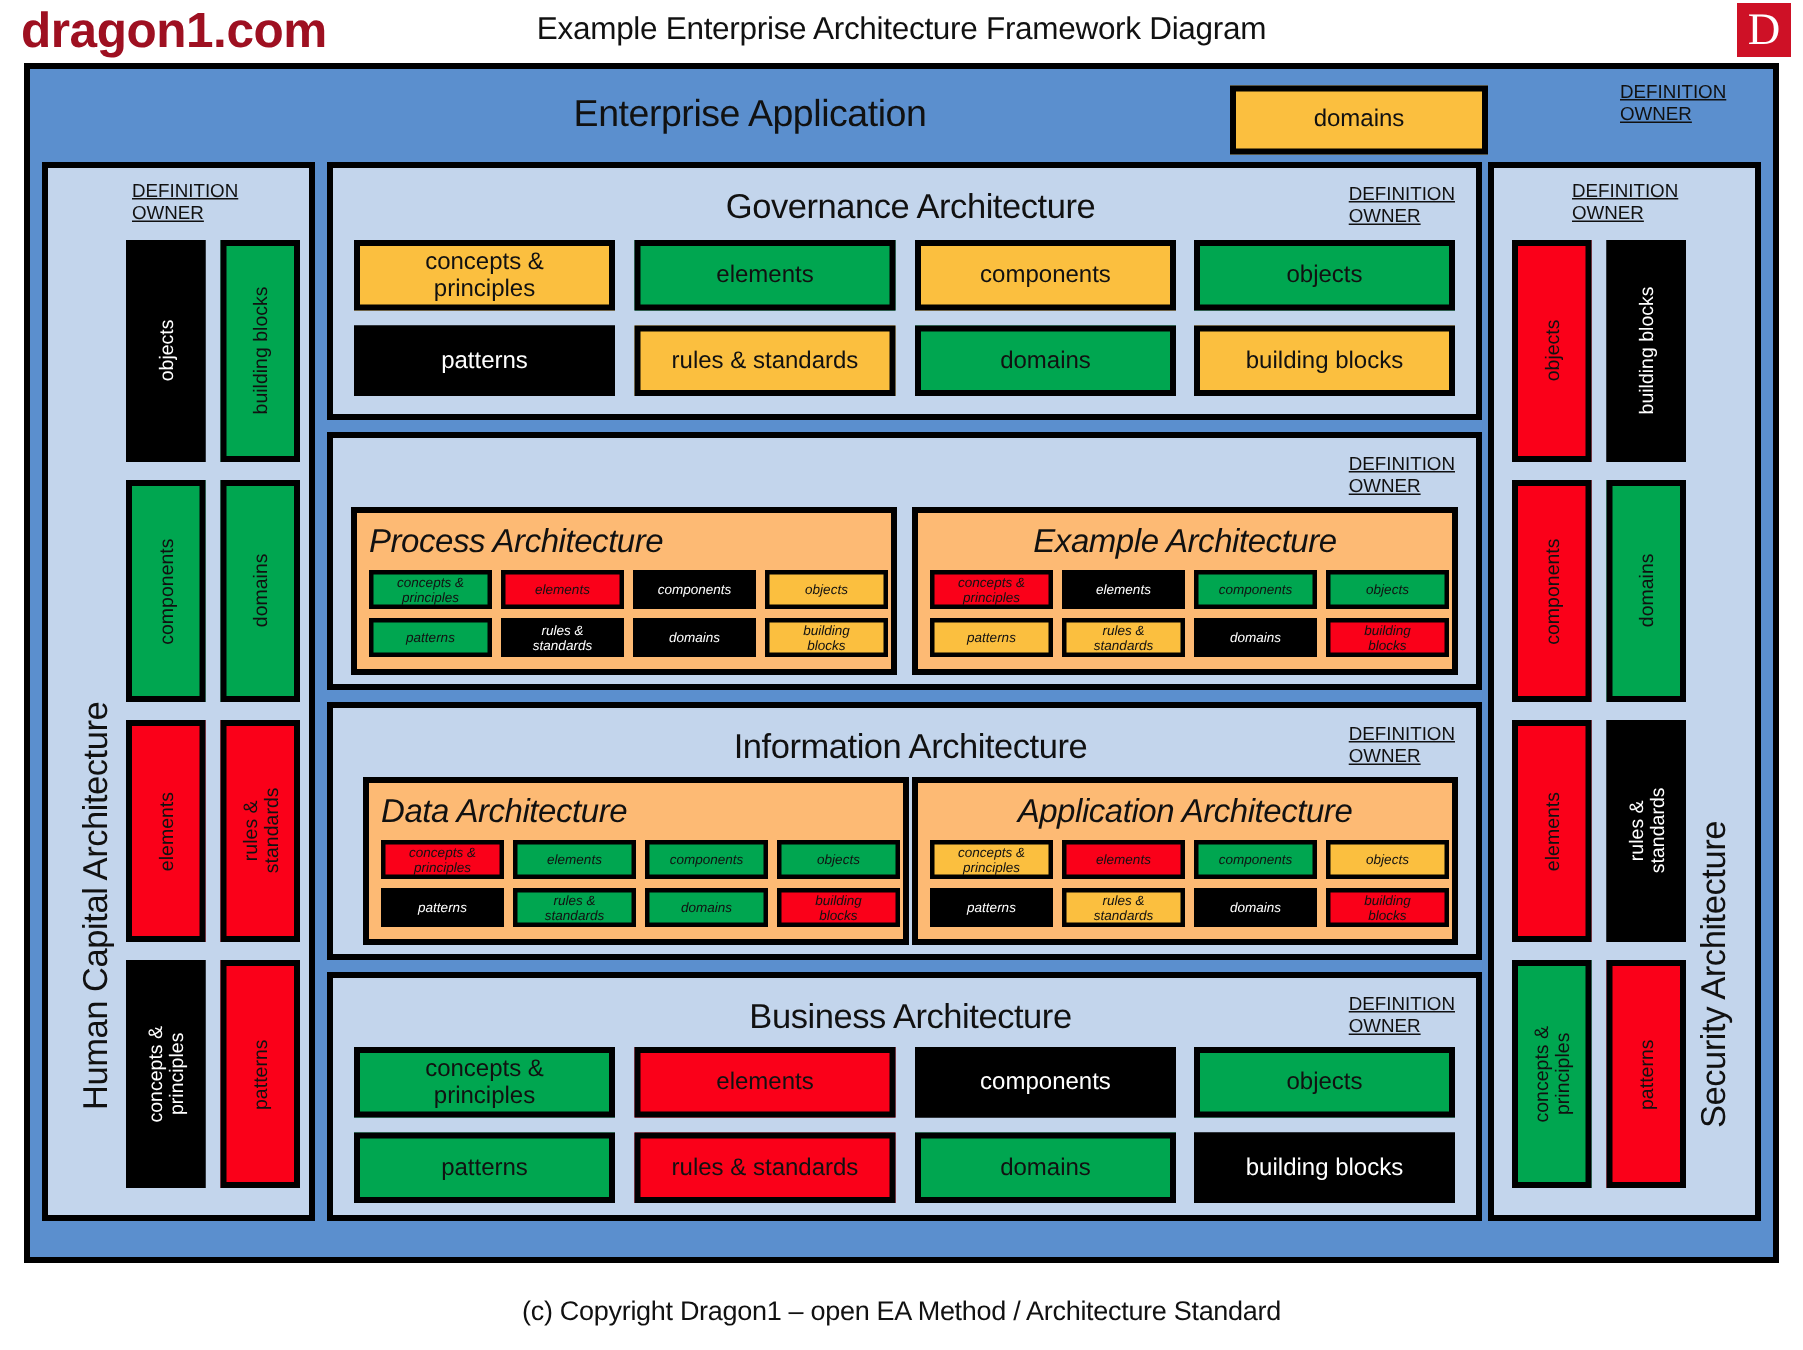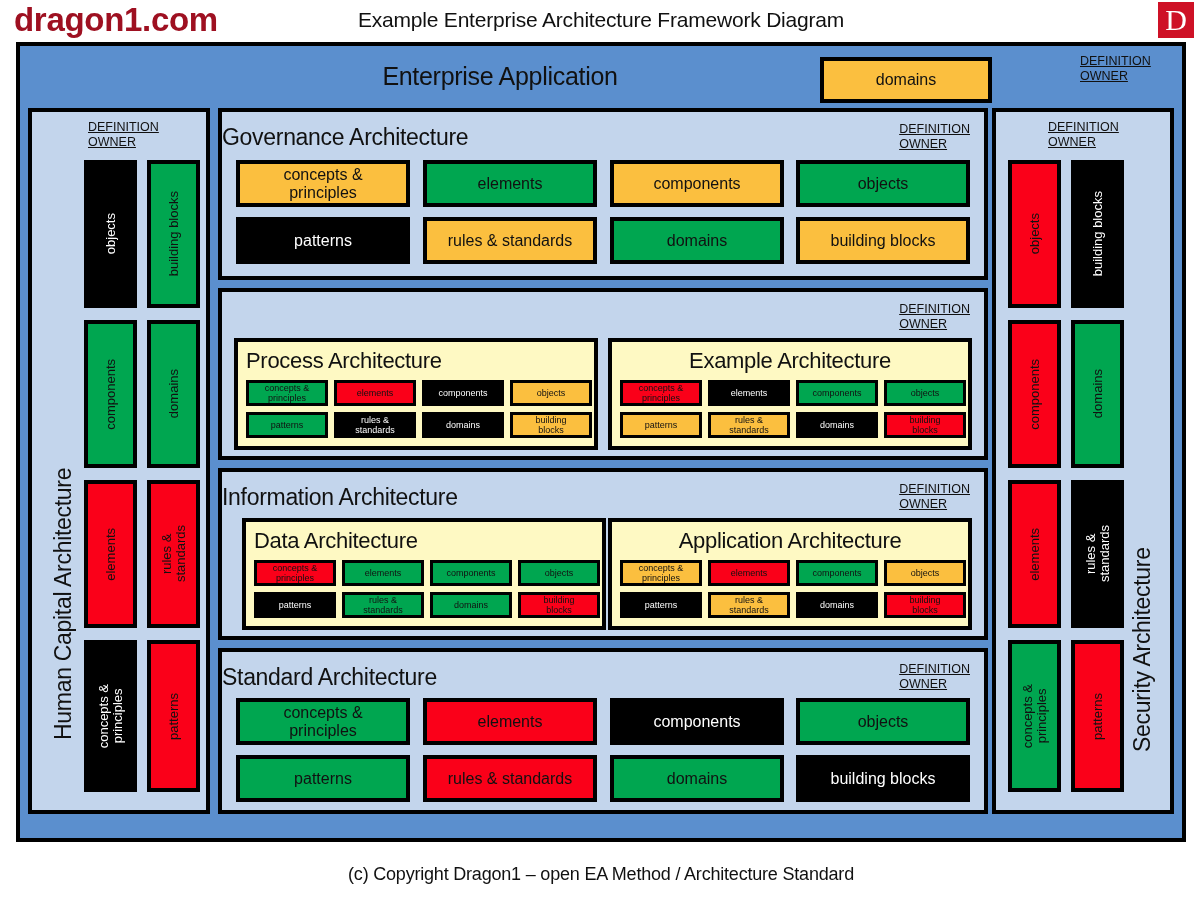--- a/index.html
+++ b/index.html
@@ -88,37 +88,37 @@
   }
 
   
   .center{position:absolute;left:198px;top:62px;width:770px;height:706px;}
 
   .layer{
     position:absolute;left:0;width:770px;
     background:#C3D5EC;border:4px solid #000;box-sizing:border-box;
   }
   .layer-title{
-    position:absolute;left:0;top:10px;width:770px;text-align:left;
+    position:absolute;left:0;top:10px;width:770px;text-align:center;
     font-size:23px;color:#111;line-height:30px;letter-spacing:-0.3px;
   }
 
   
   .bgrid{position:absolute;left:14px;width:734px;}
   .btile{
     position:absolute;width:174px;height:47px;
     border:4px solid #000;box-sizing:border-box;
     display:flex;align-items:center;justify-content:center;
     font-size:16px;line-height:18px;text-align:center;white-space:pre-line;
   }
 
   
   .subpanel{
     position:absolute;width:364px;height:112px;
-    background:#fef9c3;border:4px solid #000;box-sizing:border-box;
+    background:#fdba74;border:4px solid #000;box-sizing:border-box;font-style:italic;
   }
   .sub-title{
     position:absolute;top:5px;width:100%;text-align:center;
     font-size:22px;color:#111;line-height:28px;letter-spacing:-0.3px;
   }
   .sub-title.lefted{text-align:left;padding-left:8px;}
   .sgrid{position:absolute;left:8px;top:38px;width:342px;height:62px;}
   .stile{
     position:absolute;width:82px;height:26px;
     border:3px solid #000;box-sizing:border-box;
@@ -325,21 +325,21 @@
               <div class="stile c-amber" style="left: 88px; top: 32px;">rules &amp;
 standards</div>
               <div class="stile c-black" style="left: 176px; top: 32px;">domains</div>
               <div class="stile c-red" style="left: 264px; top: 32px;">building
 blocks</div>
             </div>
         </div>
       </div>
 
       <div class="layer" style="top:540px;height:166px;">
-        <div class="layer-title">Standard Architecture</div>
+        <div class="layer-title">Business Architecture</div>
         <div class="do" style="right:14px;top:10px;">
           <span>DEFINITION</span>
           <span>OWNER</span>
         </div>
         <div class="bgrid" style="top:46px;height:110px;" id="grid-tech">
             <div class="btile c-green" style="left: 0px; top: 0px;">concepts &amp;
 principles</div>
             <div class="btile c-red" style="left: 187px; top: 0px;">elements</div>
             <div class="btile c-black" style="left: 374px; top: 0px;">components</div>
             <div class="btile c-green" style="left: 560px; top: 0px;">objects</div>

